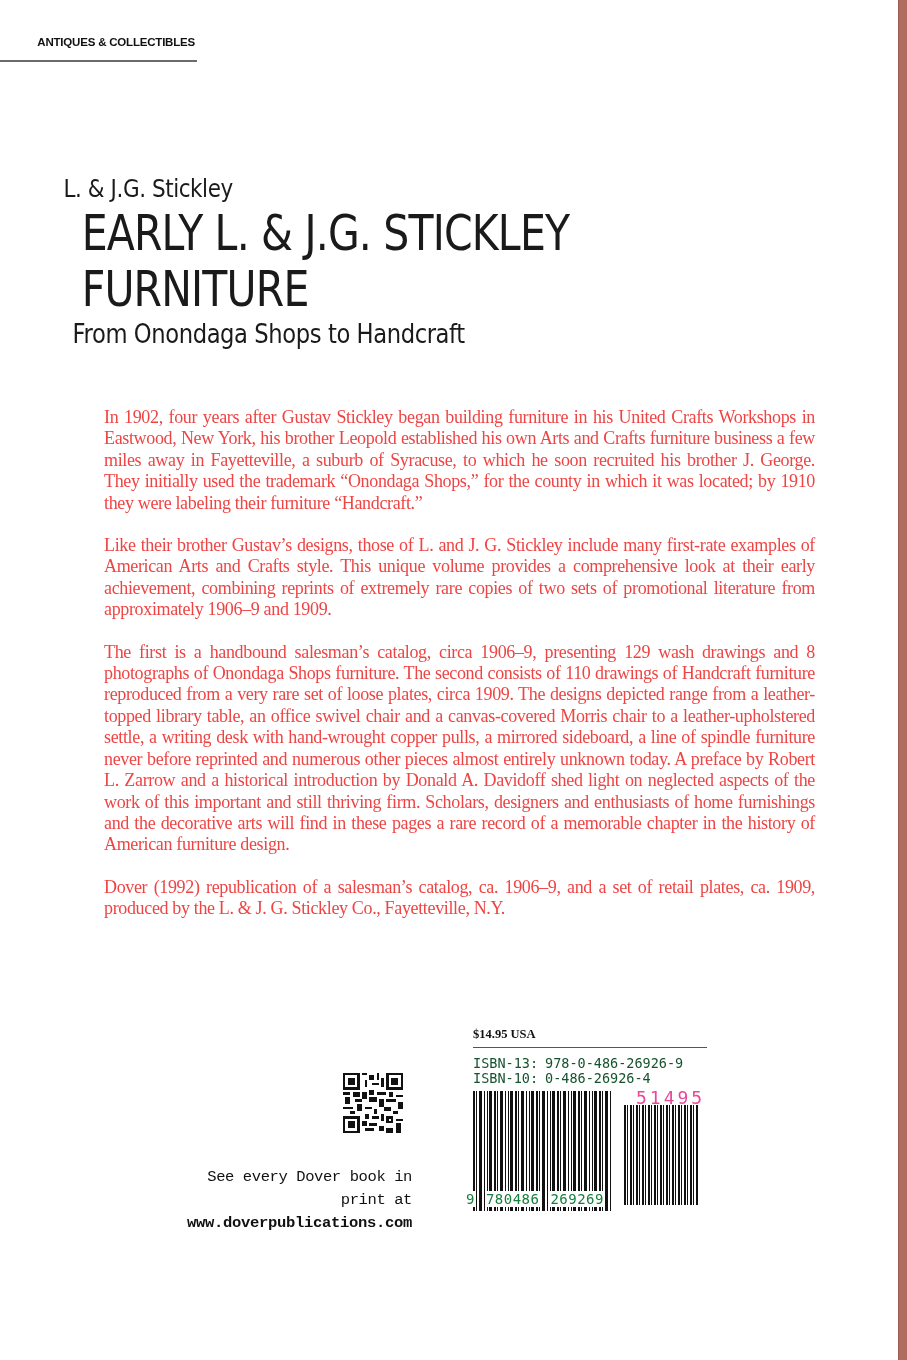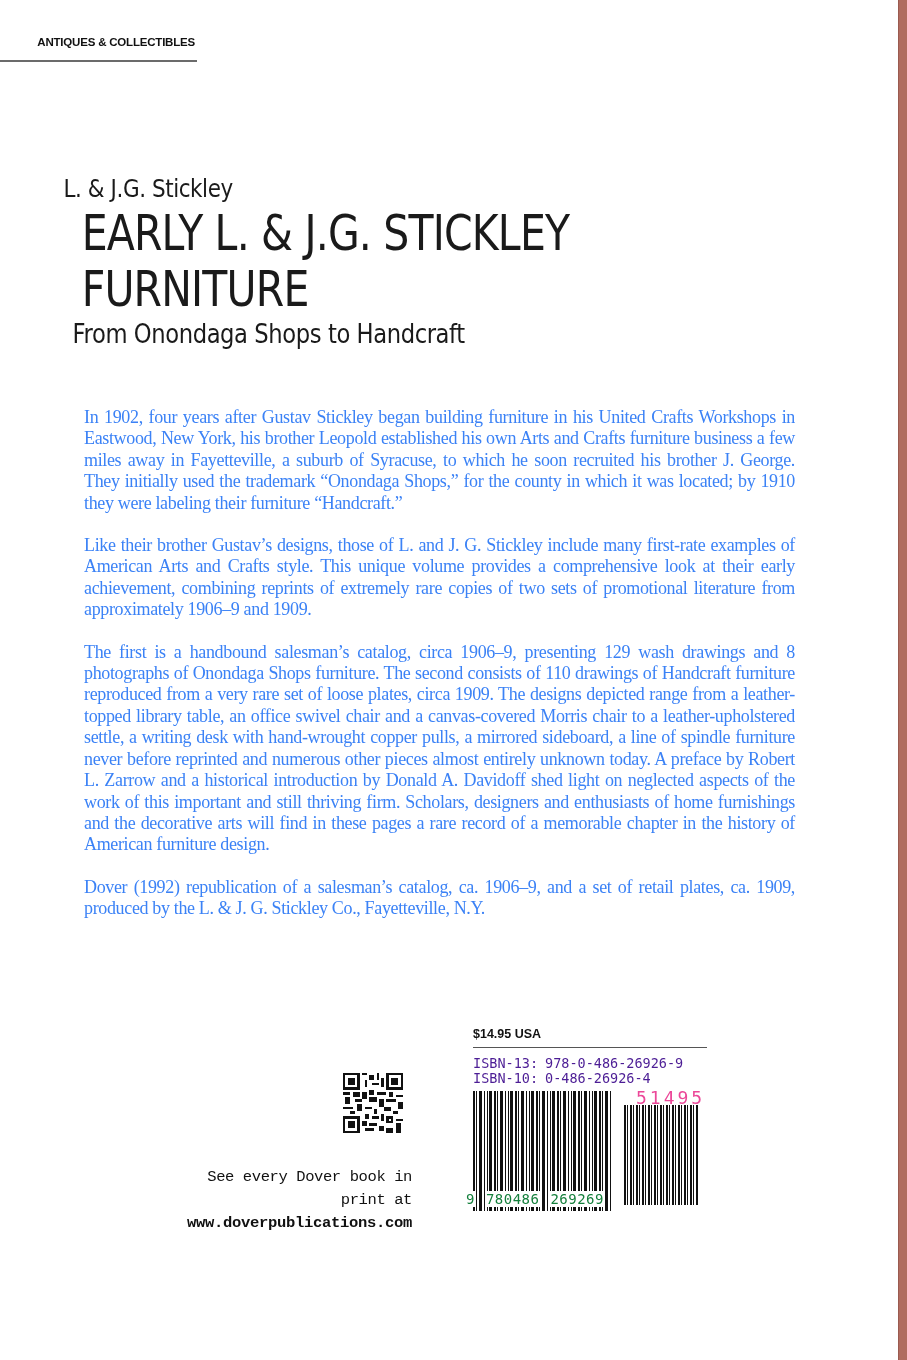--- a/index.html
+++ b/index.html
@@ -34,37 +34,37 @@
       white-space: nowrap;
     }
     .subtitle {
       font-family: "DejaVu Sans", sans-serif; font-weight: normal;
       font-size: 27px; line-height: 34px; letter-spacing: -0.5px; color: #1a1a1a;
       transform: scaleX(0.84);
       white-space: nowrap;
     }
 
     .body-text {
-      position: absolute; left: 84px; top: 407px; width: 711px;
+      position: absolute; left: 104px; top: 407px; width: 711px;
       font-family: "Liberation Serif", serif; font-size: 18px; line-height: 21.4px;
-      text-align: justify; color: #3b82f6; letter-spacing: -0.35px;
+      text-align: justify; color: #ef4444; letter-spacing: -0.35px;
     }
     .body-text p { margin-bottom: 21px; }
     .body-text p.last { margin-bottom: 8px; }
 
     .price {
       position: absolute; left: 473px; top: 1027px;
-      font-family: Liberation Sans, sans-serif; font-weight: bold; font-size: 12.5px; color: #111;
+      font-family: Liberation Serif, serif; font-weight: bold; font-size: 12.5px; color: #111;
     }
     .price-rule {
       position: absolute; left: 473px; top: 1047px; width: 234px; height: 1px; background: #555;
     }
     .isbn-block {
       position: absolute; left: 473px; top: 1056px;
-      font-family: "DejaVu Sans Mono", monospace; font-size: 13.5px; line-height: 15px; color: #4c1d95;
+      font-family: "DejaVu Sans Mono", monospace; font-size: 13.5px; line-height: 15px; color: #14532d;
     }
     .isbn-row { display: flex; }
     .isbn-row .lbl { width: 72px; }
 
     .barcode { position: absolute; left: 473px; top: 1091px; width: 240px; height: 128px; }
     .barcode-main {
       position: absolute; left: 0; top: 0; width: 138px; height: 120px;
       background: repeating-linear-gradient(90deg,
         #111 0 2px, #fff 2px 3px, #111 3px 4px, #fff 4px 6px,
         #111 6px 9px, #fff 9px 11px, #111 11px 12px, #fff 12px 14px,

